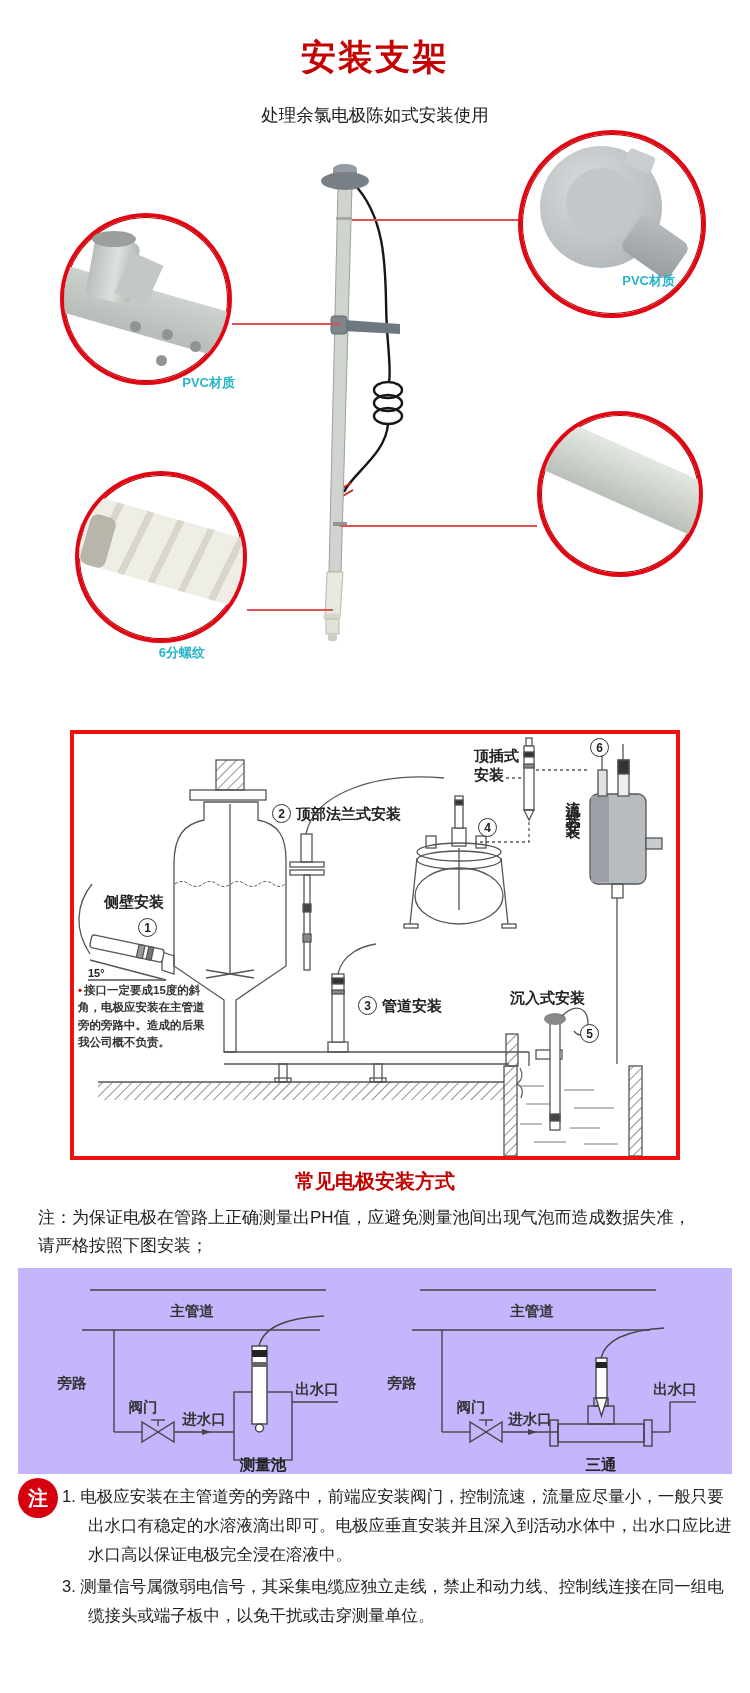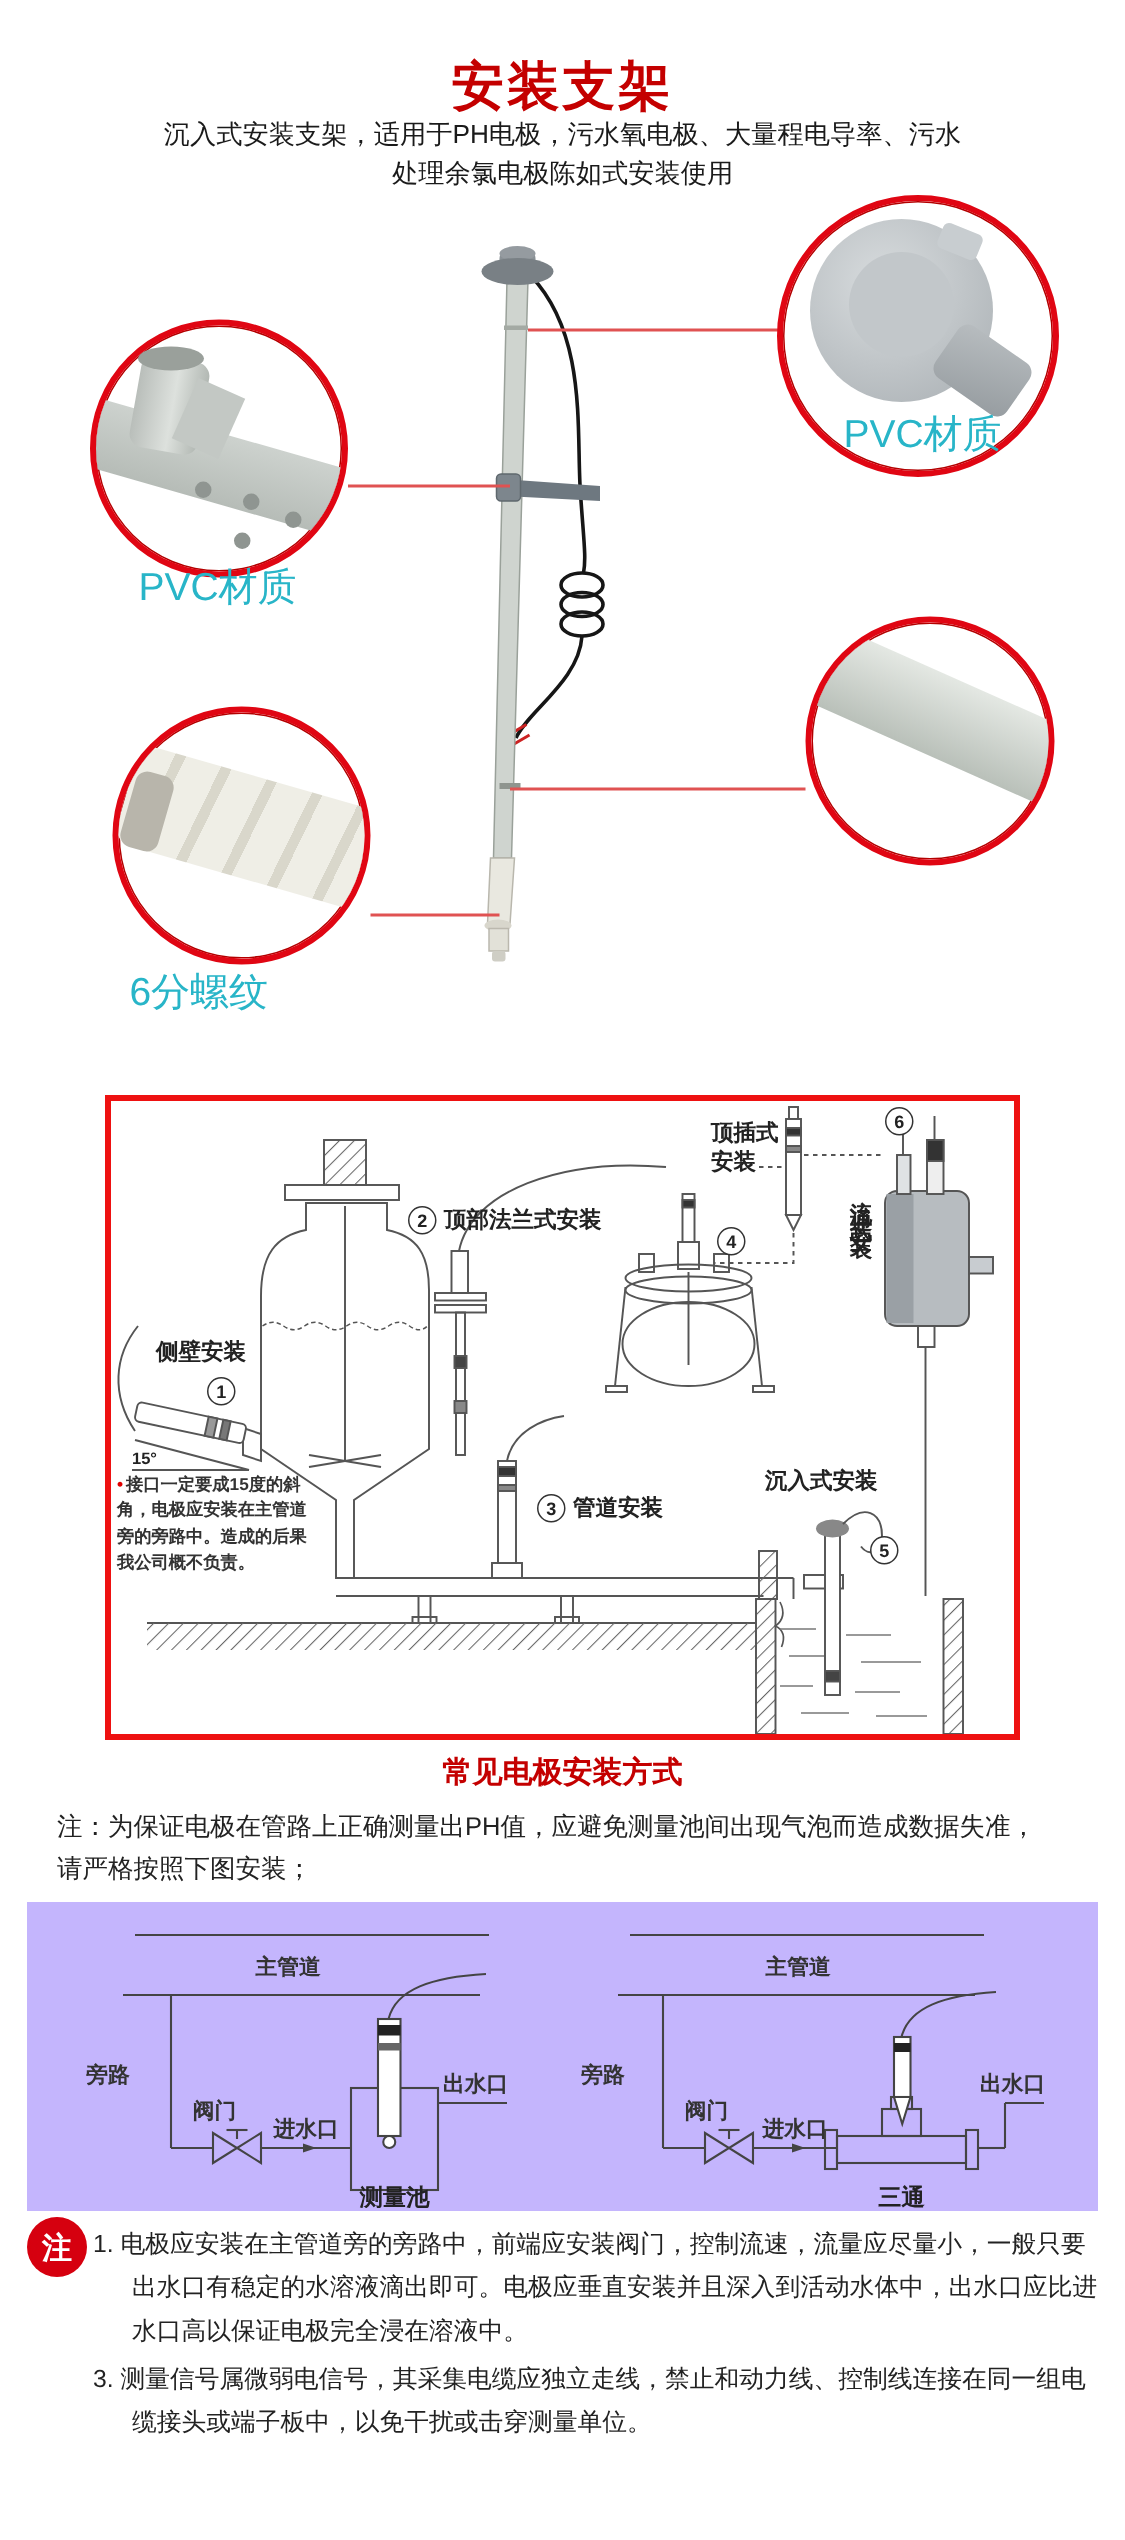--- a/index.html
+++ b/index.html
@@ -10,21 +10,21 @@
   
   .title{left:0;top:22px;width:750px;text-align:center;font-size:35px;font-weight:700;color:#c40000;letter-spacing:2px}
   .subtitle{left:0;top:64px;width:750px;text-align:center;font-size:17.5px;line-height:26px;color:#1a1a1a}
   
   .figure{left:0;top:112px;width:750px;height:556px}
   .pole-svg{position:absolute;left:0;top:0;width:750px;height:556px}
   .callout{position:absolute;border:4px solid #e00613;border-radius:50%;background:#fff;
            box-shadow:0 0 0 1px #b30000 inset}
   .c-clip{position:absolute;inset:0;border-radius:50%;overflow:hidden}
   .c-shape{position:absolute}
-  .clabel{position:absolute;color:#28b5c8;font-size:26px;font-weight:400;text-align:center;white-space:nowrap}
+  .clabel{position:absolute;color:#28b5c8;font-size:13px;font-weight:700;text-align:right;white-space:nowrap}
   .redline{position:absolute;height:2px;background:#e05252}
   
   .dbox{left:70px;top:718px;width:610px;height:430px;border:4px solid #ee1111;background:#fff}
   .dart{position:absolute;left:0;top:0;width:602px;height:422px}
   .dlab{position:absolute;font-size:15px;font-weight:700;color:#222;white-space:nowrap;line-height:19px}
   .cnum{width:19px;height:19px;border:1.4px solid #333;border-radius:50%;display:flex;align-items:center;
         justify-content:center;font-size:12px;font-weight:700;color:#222;background:#fff}
   .cnum.abs{position:absolute}
   .lrow{position:absolute;display:flex;align-items:center;gap:5px}
   .vert{writing-mode:vertical-rl;letter-spacing:6px}
@@ -47,21 +47,21 @@
   .note-item{padding-left:26px;text-indent:-26px;margin-bottom:3px}
   .g1{stroke:#555;stroke-width:1.3;fill:none}
 </style>
 </head>
 <body>
 
 <div id="page">
 
   <div class="abs title">安装支架</div>
   <div class="abs subtitle">
-    <span>沉入式安装支架，适用于PH电极，污水氧电极、大量程电导率、污水</span><br>
+    <br>
     <span>处理余氯电极陈如式安装使用</span>
   </div>
 
   <div class="abs figure">
     <svg class="pole-svg" viewBox="0 0 750 556">
       <g fill="none" stroke="#161616" stroke-width="2.4">
         <path d="M354,60 C392,100 384,165 387,205 C389,235 391,248 389,258"></path>
         <ellipse cx="388" cy="266" rx="14" ry="8"></ellipse>
         <ellipse cx="388" cy="279" rx="14" ry="8"></ellipse>
         <ellipse cx="388" cy="292" rx="14" ry="8"></ellipse>
@@ -261,21 +261,21 @@
       <span>顶插式</span><br>
       <span>安装</span>
     </div>
     <div class="cnum abs" style="left:404px;top:84px">4</div>
     <div class="cnum abs" style="left:516px;top:4px">6</div>
     <div class="dlab vert" style="left:490px;top:54px">流通式安装</div>
     <div class="lrow" style="left:284px;top:262px">
       <span class="cnum">3</span>
       <span class="dlab" style="position:static">管道安装</span>
     </div>
-    <div class="dlab" style="left:436px;top:244px">沉入式安装</div>
+    <div class="dlab" style="left:436px;top:254px">沉入式安装</div>
     <div class="cnum abs" style="left:506px;top:290px">5</div>
   </div>
 
   <div class="abs notepara">
     <span>注：为保证电极在管路上正确测量出PH值，应避免测量池间出现气泡而造成数据失准，</span><br>
     <span>请严格按照下图安装；</span>
   </div>
 
   <div class="abs dcap">常见电极安装方式</div>
 

